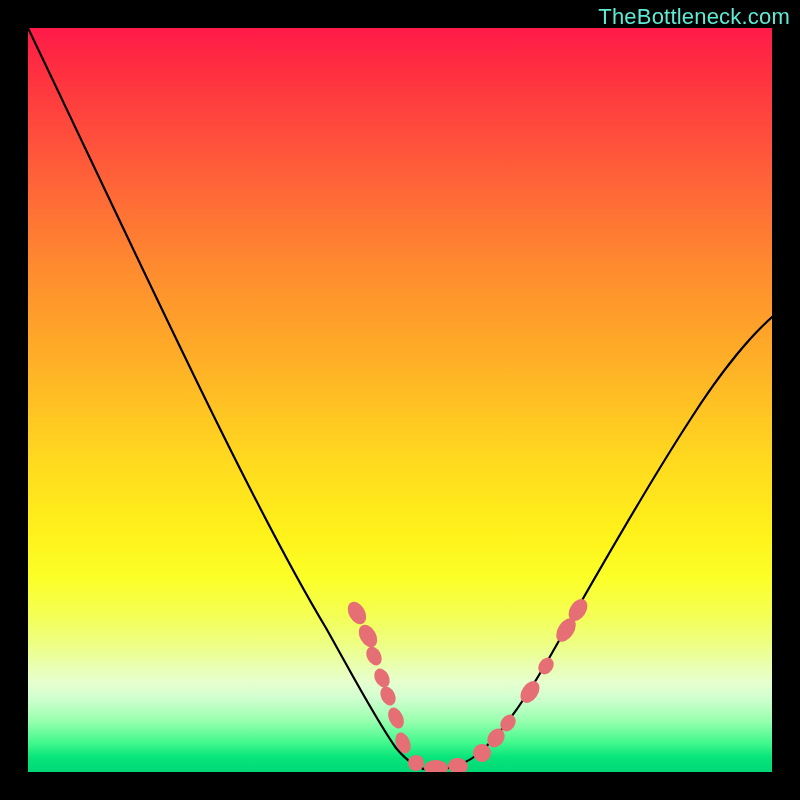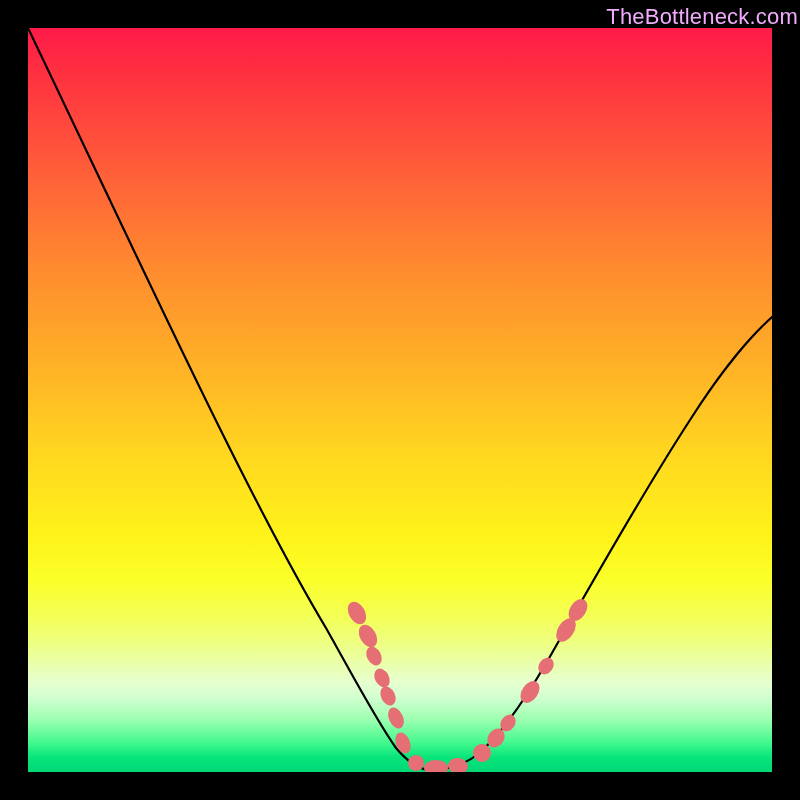--- a/index.html
+++ b/index.html
@@ -33,22 +33,22 @@
       #d2ffd0 90%,
       #9bffb0 93%,
       #44f98e 96%,
       #08e57a 98%,
       #00d877 100%
     );
   }
   .watermark {
     position: absolute;
     top: 4px;
-    right: 2px;
-    color: #f0abfc;
+    right: 10px;
+    color: #5eead4;
     font-size: 22px;
     letter-spacing: 0.2px;
     font-weight: 500;
     user-select: none;
   }
   svg.plot {
     position: absolute;
     left: 0;
     top: 0;
     width: 744px;

